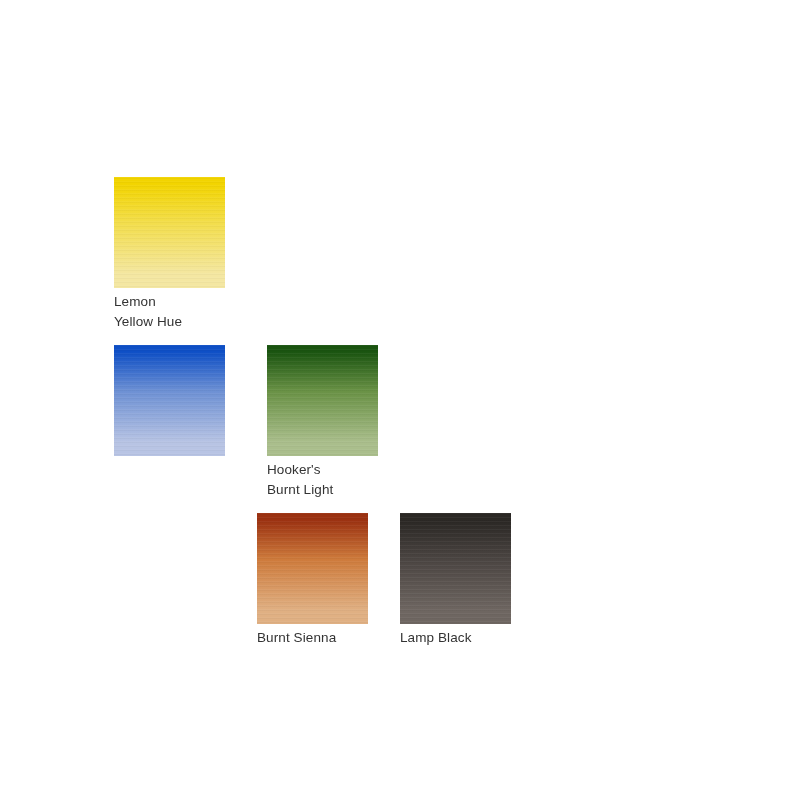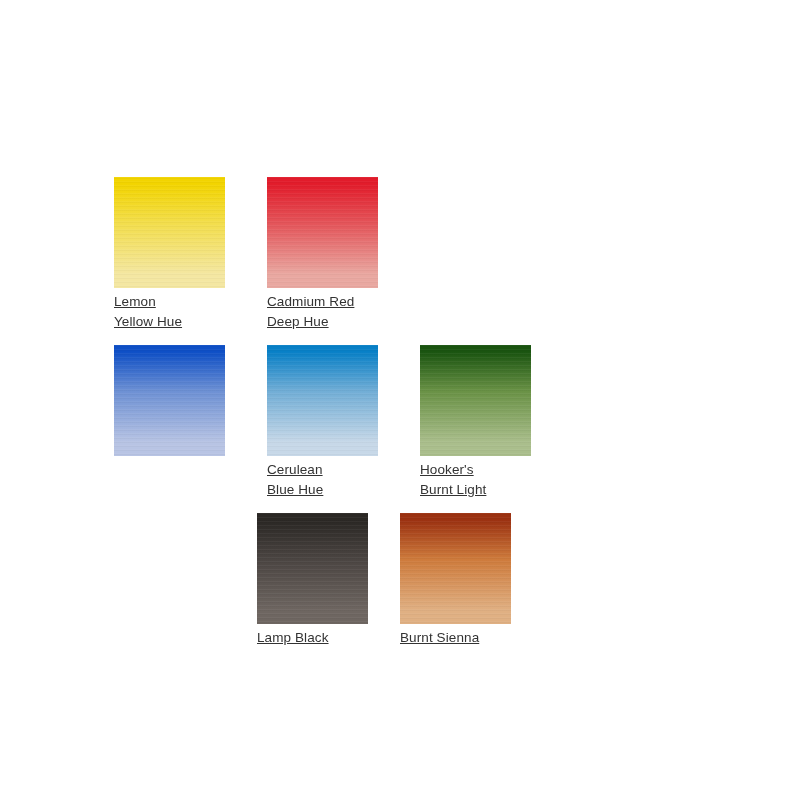--- a/index.html
+++ b/index.html
@@ -74,65 +74,54 @@
   .swatch-label {
     position: absolute;
     left: 0;
     top: 115px;
     width: 150px;
     font-size: 13.5px;
     line-height: 20px;
     color: #333333;
     letter-spacing: 0.1px;
     white-space: pre-line;
-    text-decoration: underline;
   }
 </style>
 </head>
 <body>
 
 <div id="chart-root">
   <div class="swatch-grid">
       <div class="swatch-row">
         <div class="swatch-cell">
           <div class="swatch-chip" style="background: linear-gradient(rgb(242, 212, 0) 0%, rgb(242, 212, 0) 6%, rgb(243, 222, 77) 42%, rgb(244, 231, 162) 88%, rgb(244, 231, 162) 100%);"></div>
           <div class="swatch-label">Lemon
 Yellow Hue</div>
         </div>
-        <div class="swatch-cell">
-          <div class="swatch-chip" style="background: linear-gradient(rgb(226, 28, 43) 0%, rgb(226, 28, 43) 6%, rgb(228, 85, 90) 42%, rgb(233, 168, 161) 88%, rgb(233, 168, 161) 100%);"></div>
-          <div class="swatch-label">Cadmium Red
-Deep Hue</div>
-        </div>
       </div>
       <div class="swatch-row">
         <div class="swatch-cell">
           <div class="swatch-chip" style="background: linear-gradient(rgb(14, 79, 198) 0%, rgb(14, 79, 198) 6%, rgb(110, 145, 212) 42%, rgb(184, 196, 228) 88%, rgb(184, 196, 228) 100%);"></div>
-        </div>
-        <div class="swatch-cell">
-          <div class="swatch-chip" style="background: linear-gradient(rgb(8, 128, 199) 0%, rgb(8, 128, 199) 6%, rgb(114, 174, 214) 42%, rgb(199, 216, 232) 88%, rgb(199, 216, 232) 100%);"></div>
-          <div class="swatch-label">Cerulean
-Blue Hue</div>
         </div>
         <div class="swatch-cell">
           <div class="swatch-chip" style="background: linear-gradient(rgb(26, 84, 16) 0%, rgb(26, 84, 16) 6%, rgb(106, 146, 70) 42%, rgb(170, 190, 140) 88%, rgb(170, 190, 140) 100%);"></div>
           <div class="swatch-label">Hooker's
 Burnt Light</div>
         </div>
       </div>
       <div class="swatch-row">
         <div class="swatch-cell is-empty">
           <div class="swatch-chip" style="background: linear-gradient(rgb(255, 255, 255) 0%, rgb(255, 255, 255) 6%, rgb(255, 255, 255) 42%, rgb(255, 255, 255) 88%, rgb(255, 255, 255) 100%);"></div>
         </div>
         <div class="swatch-cell">
+          <div class="swatch-chip" style="background: linear-gradient(rgb(155, 49, 17) 0%, rgb(155, 49, 17) 6%, rgb(206, 123, 60) 42%, rgb(224, 176, 131) 88%, rgb(224, 176, 131) 100%);"></div>
+          <div class="swatch-label">Burnt Sienna</div>
+        </div>
+        <div class="swatch-cell">
           <div class="swatch-chip" style="background: linear-gradient(rgb(42, 39, 36) 0%, rgb(42, 39, 36) 6%, rgb(75, 69, 66) 42%, rgb(110, 102, 97) 88%, rgb(110, 102, 97) 100%);"></div>
           <div class="swatch-label">Lamp Black</div>
-        </div>
-        <div class="swatch-cell">
-          <div class="swatch-chip" style="background: linear-gradient(rgb(155, 49, 17) 0%, rgb(155, 49, 17) 6%, rgb(206, 123, 60) 42%, rgb(224, 176, 131) 88%, rgb(224, 176, 131) 100%);"></div>
-          <div class="swatch-label">Burnt Sienna</div>
         </div>
         <div class="swatch-cell is-empty">
           <div class="swatch-chip" style="background: linear-gradient(rgb(255, 255, 255) 0%, rgb(255, 255, 255) 6%, rgb(255, 255, 255) 42%, rgb(255, 255, 255) 88%, rgb(255, 255, 255) 100%);"></div>
         </div>
       </div>
     </div>
 </div>
 
 </body></html>

